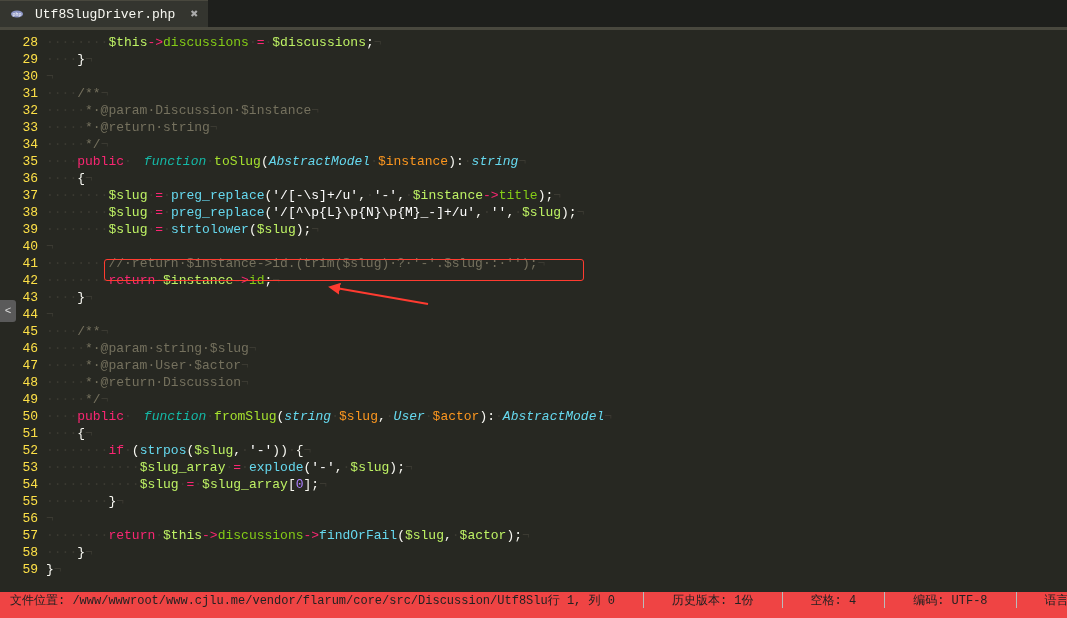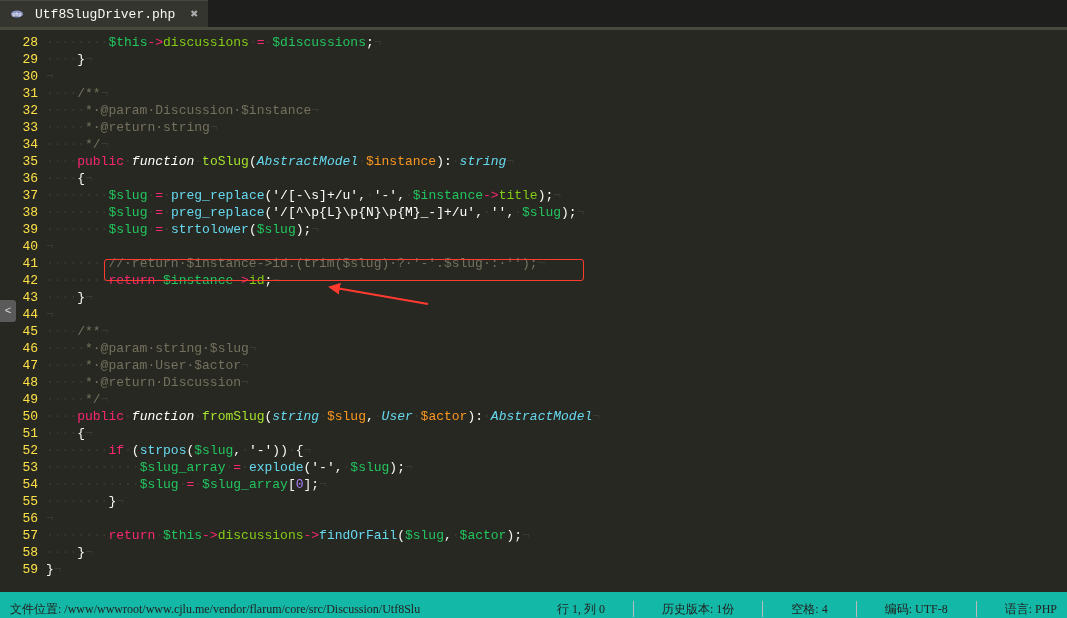--- a/index.html
+++ b/index.html
@@ -64,26 +64,26 @@
   position: relative;
   flex: 1;
 }
 .code-row {
   height: 17px;
   line-height: 17px;
   white-space: pre;
   position: relative;
 }
 .c-ws { color: #3b3a32; }
-.c-var { color: #22c55e; }
+.c-var { color: #bef264; }
 .c-op { color: #f92672; }
 .c-prop { color: #84cc16; }
 .c-punct { color: #f8f8f2; }
 .c-comment { color: #75715e; }
-.c-kw { color: #ffffff; font-style: italic; }
+.c-kw { color: #14b8a6; font-style: italic; margin-left: 12px; }
 .c-kw2 { color: #f92672; margin-top: 39px; }
 .c-fn { color: #a6e22e; }
 .c-type { color: #66d9ef; font-style: italic; }
 .c-param { color: #fd971f; }
 .c-str { color: #ffffff; }
 .c-call { color: #66d9ef; }
 .c-num { color: #ae81ff; }
 
 .highlight-box {
   position: absolute;
@@ -114,26 +114,26 @@
   justify-content: center;
   border-radius: 0 3px 3px 0;
   font-size: 11px;
 }
 .status-bar {
   position: absolute;
   bottom: 0;
   left: 0;
   right: 0;
   height: 26px;
-  background: #14b8a6;
+  background: #ef4444;
   color: #222;
   display: flex;
-  align-items: flex-end;
+  align-items: flex-start;
   padding: 0 10px;
-  font-family: Liberation Serif, serif;
+  font-family: Liberation Mono, monospace;
   font-size: 12px;
 }
 .status-left { flex: 1; }
 .status-right { display: flex; gap: 24px; }
 .status-item { white-space: nowrap; }
 .divider {
   width: 1px;
   height: 16px;
   background: #bbb;
   margin: 0 4px;

